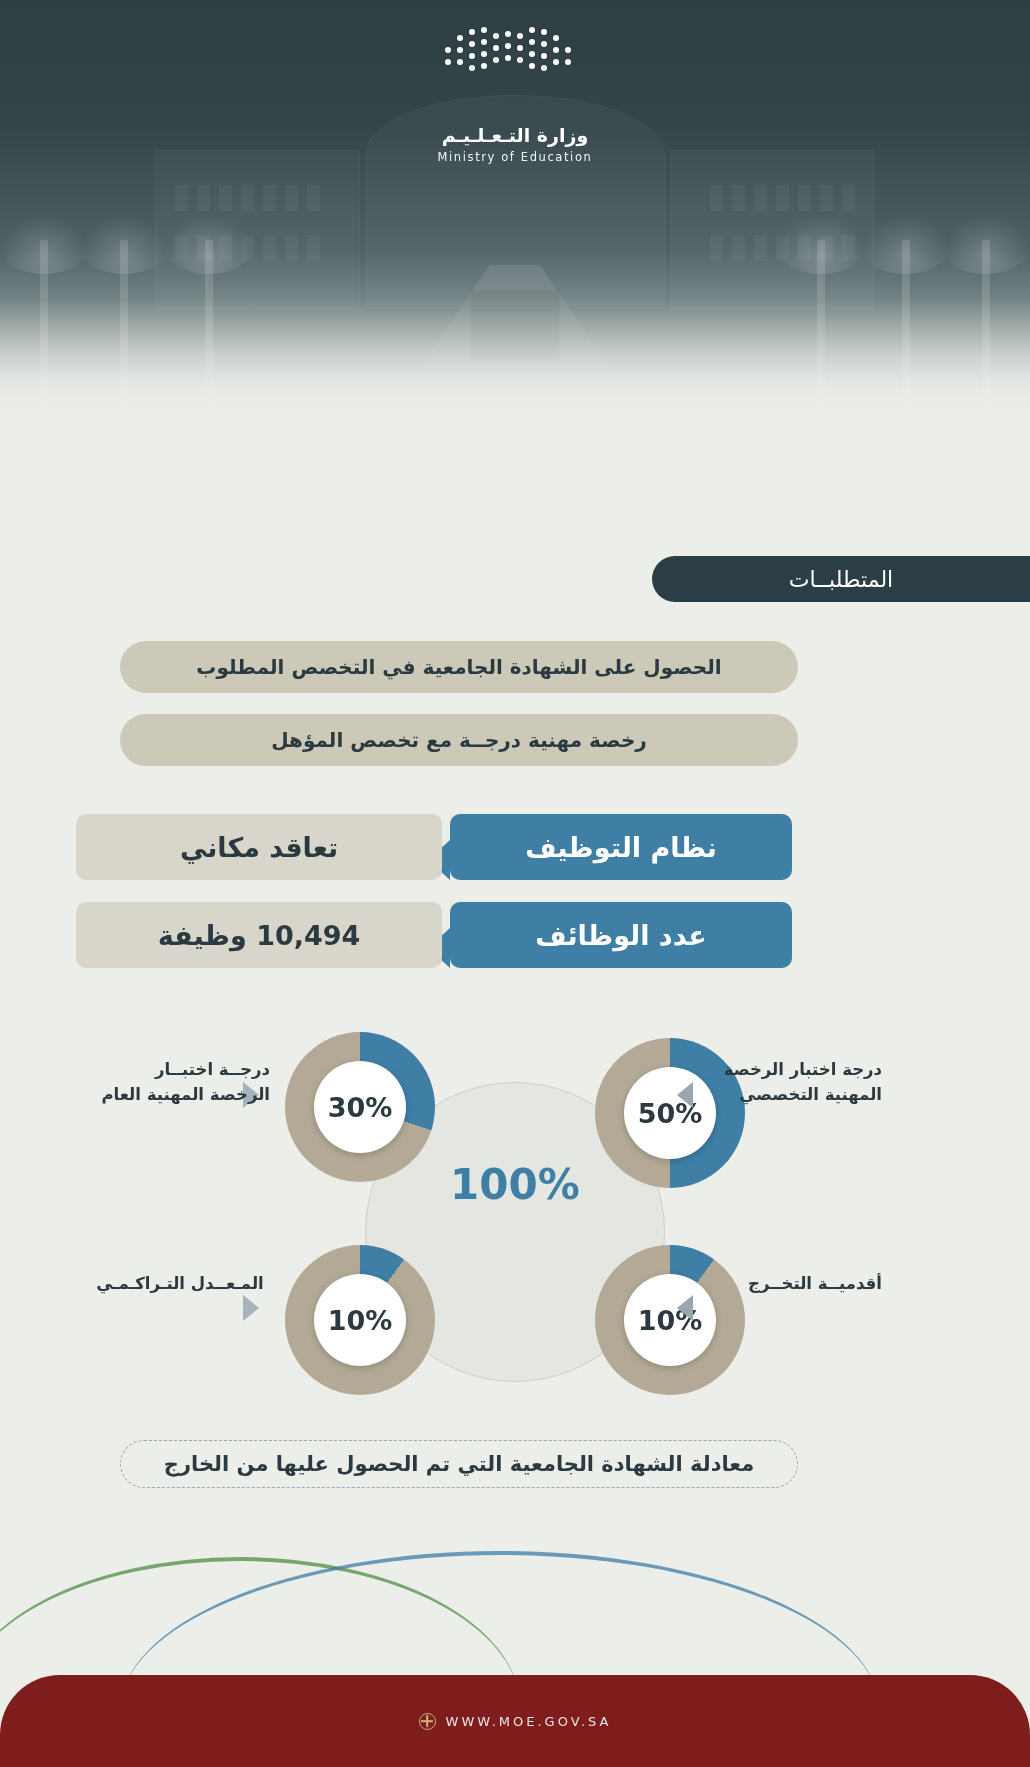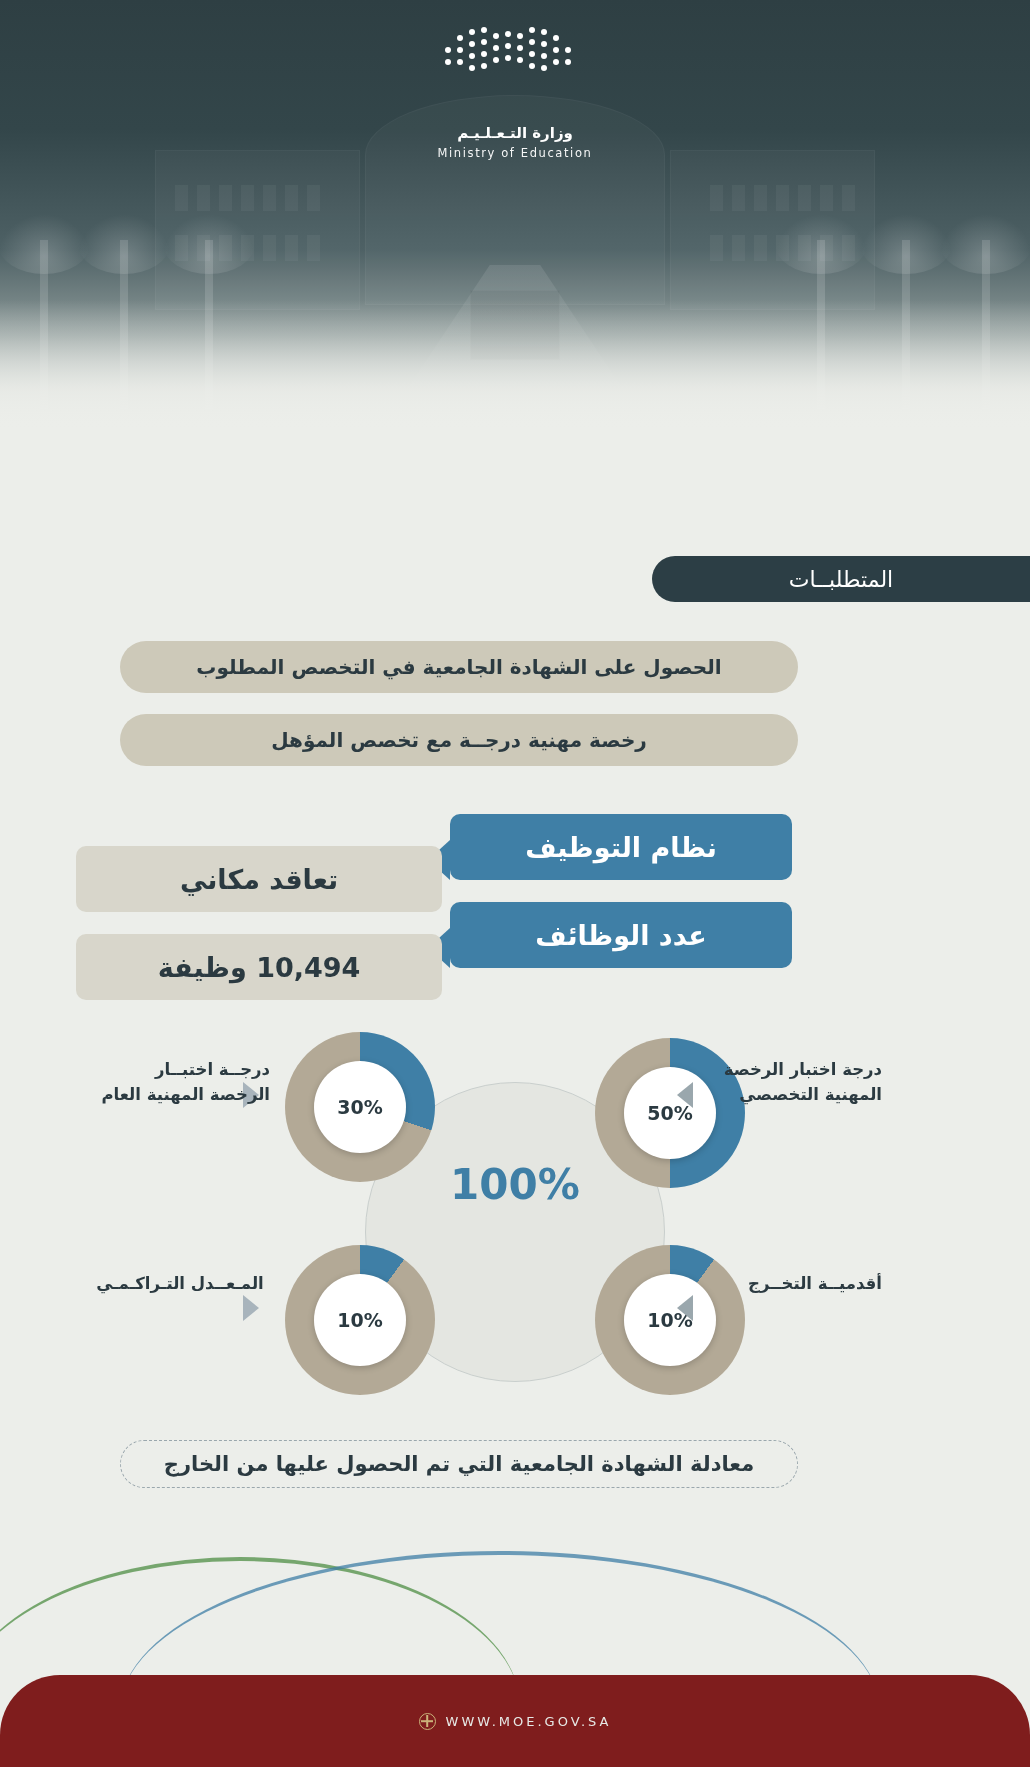--- a/index.html
+++ b/index.html
@@ -65,21 +65,21 @@
     clip-path: polygon(38% 0%, 62% 0%, 100% 100%, 0% 100%);
   }
 
   
   .logo {
     position: absolute; left: 50%; transform: translateX(-50%);
     top: 24px; width: 300px; text-align: center; color: #fff;
   }
   .logo-dots { display: block; margin: 0 auto 14px; }
   .logo-ar {
-    font-size: 15px; letter-spacing: 3px; font-weight: 600;
+    font-size: 19px; letter-spacing: 3px; font-weight: 600;
     direction: rtl; margin-bottom: 4px; margin-top: 48px;
   }
   .logo-en { font-size: 11.5px; letter-spacing: 1.6px; direction: ltr; opacity: .95; }
 
   
   .title-wrap {
     position: absolute; top: 398px; left: 98px;
     width: 712px; height: 94px;
   }
   .title-accent {
@@ -123,21 +123,21 @@
     background: #3f7fa6;
     border-radius: 10px;
     display: flex; align-items: center; justify-content: center;
     color: #fff; font-size: 27px; font-weight: 700; direction: rtl;
   }
   .info-value {
     position: absolute; width: 366px; height: 66px;
     background: #d8d6cb;
     border-radius: 10px;
     display: flex; align-items: center; justify-content: center;
-    color: #2b3a41; font-size: 27px; font-weight: 700; direction: rtl; margin-top: 32px;
+    color: #2b3a41; font-size: 27px; font-weight: 700; direction: rtl;
   }
   .arrow-l {
     position: absolute; width: 0; height: 0;
     border-top: 20px solid transparent;
     border-bottom: 20px solid transparent;
     border-right: 22px solid #3f7fa6;
   }
   .row1-label { top: 814px; right: 238px; }
   .row1-value { top: 814px; right: 588px; }
   .row1-arrow { top: 840px; right: 580px; }
@@ -159,21 +159,21 @@
   }
   .donut {
     position: absolute; width: 150px; height: 150px; border-radius: 50%;
   }
   .donut .hole {
     position: absolute; left: 50%; top: 50%; transform: translate(-50%,-50%);
     width: 92px; height: 92px; border-radius: 50%;
     background: #fff;
     box-shadow: 0 2px 7px rgba(0,0,0,.20);
     display: flex; align-items: center; justify-content: center;
-    color: #2b3a41; font-size: 19px; font-weight: 700; direction: ltr;
+    color: #2b3a41; font-size: 27px; font-weight: 700; direction: ltr;
   }
   .d-tr { left: 595px; top: 38px; }
   .d-tl { left: 285px; top: 32px; }
   .d-br { left: 595px; top: 245px; }
   .d-bl { left: 285px; top: 245px; }
 
   .cap {
     position: absolute; font-size: 16.5px; font-weight: 700;
     color: #2b3a41; direction: rtl; line-height: 1.5;
   }

